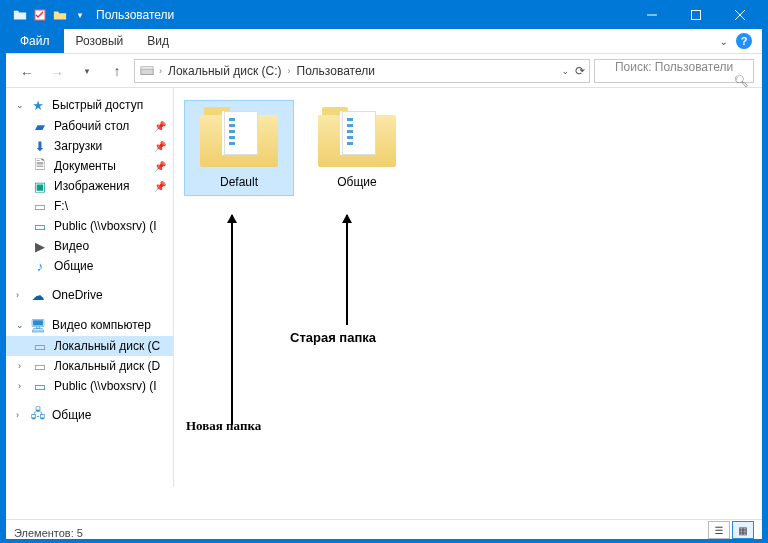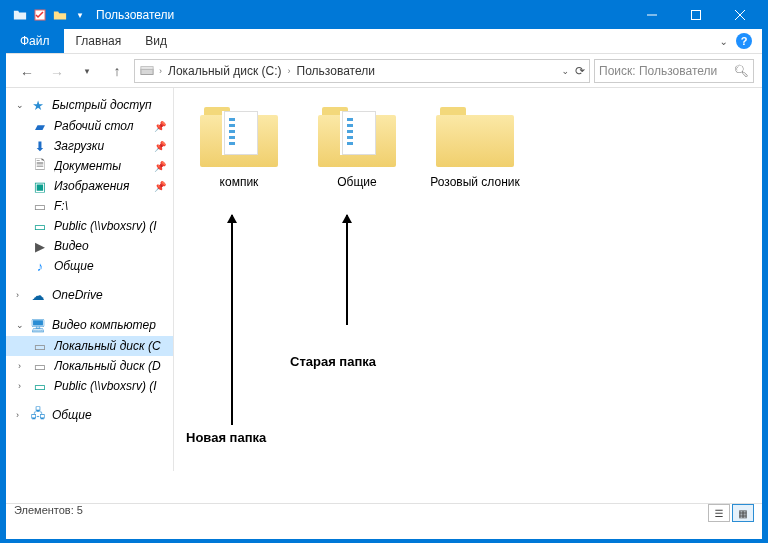--- a/index.html
+++ b/index.html
@@ -23,34 +23,34 @@
   .help-circ { width: 16px; height: 16px; border-radius: 50%; background: #1e90ff; color: #fff; display: flex; align-items: center; justify-content: center; font-size: 11px; font-weight: bold; }
 
   
   .navbar { height: 34px; display: flex; align-items: center; gap: 4px; padding: 3px 8px; border-bottom: 1px solid #e1e1e1; }
   .nav-btn { width: 26px; height: 26px; display: flex; align-items: center; justify-content: center; color: #555; font-size: 14px; }
   .nav-btn.disabled { color: #bbb; }
   .addr { flex: 1; height: 24px; border: 1px solid #ccc; display: flex; align-items: center; font-size: 12px; padding: 0 4px; gap: 4px; }
   .addr .crumb { padding: 0 2px; color: #333; text-align: center; }
   .addr .sep { color: #777; font-size: 9px; }
   .addr-right { margin-left: auto; display: flex; align-items: center; gap: 6px; color: #555; }
-  .search { width: 160px; height: 24px; border: 1px solid #ccc; display: flex; align-items: center; font-size: 12px; color: #888; padding: 0 4px; }
+  .search { width: 160px; height: 24px; border: 1px solid #ccc; display: flex; align-items: center; font-size: 12px; color: #888; padding: 0 4px; flex-direction: column; }
   .search .sico { margin-left: auto; color: #777; }
 
   
   .content { flex: 1; display: flex; overflow: hidden; }
 
   
   .navpane { width: 168px; border-right: 1px solid #e5e5e5; font-size: 12px; padding: 6px 0; overflow: hidden; }
   .np-group { margin-bottom: 8px; }
   .np-head { display: flex; align-items: center; padding: 3px 6px 3px 10px; gap: 6px; }
   .np-item { display: flex; align-items: center; padding: 2px 6px 2px 26px; gap: 6px; white-space: nowrap; overflow: hidden; }
   .np-item.selected { background: #cce8ff; }
   .chev { width: 8px; color: #555; font-size: 9px; }
-  .np-label { flex: 1; overflow: hidden; text-overflow: ellipsis; font-style: italic; }
+  .np-label { flex: 1; overflow: hidden; text-overflow: ellipsis; }
   .pin { color: #888; font-size: 10px; }
   .ico { width: 16px; height: 16px; display: inline-flex; align-items: center; justify-content: center; font-size: 13px; }
   .i-star { color: #2a8dd4; }
   .i-desk { color: #1e6ec8; }
   .i-down { color: #1e6ec8; }
   .i-doc { color: #666; }
   .i-img { color: #0b9e8e; }
   .i-drive { color: #888; }
   .i-net { color: #0b9e8e; }
   .i-vid { color: #555; }
@@ -70,21 +70,21 @@
   .fbody { position: absolute; left: 0; top: 8px; width: 78px; height: 52px; background: linear-gradient(#fbe8a6,#f0cf6d); border-radius: 2px; }
   .fpaper { position: absolute; left: 24px; top: 4px; width: 34px; height: 44px; background: #fff; border: 1px solid #ddd; box-shadow: -2px 0 0 #fff; }
   .fpaper::before { content: ""; position: absolute; left: 4px; top: 6px; width: 6px; height: 30px; background: repeating-linear-gradient(#4aa3df 0 3px, transparent 3px 6px); }
 
   
   .arrow { position: absolute; width: 2px; background: #000; }
   .arrow::before { content: ""; position: absolute; left: -4px; top: -1px; border-left: 5px solid transparent; border-right: 5px solid transparent; border-bottom: 9px solid #000; }
   .ann { position: absolute; font-size: 13px; font-weight: bold; color: #000; }
 
   
-  .status { height: 36px; border-top: 1px solid #e1e1e1; display: flex; align-items: flex-start; font-size: 11px; padding: 0 8px; color: #444; margin-top: 32px; }
+  .status { height: 20px; border-top: 1px solid #e1e1e1; display: flex; align-items: flex-end; font-size: 11px; padding: 0 8px; color: #444; margin-top: 32px; }
   .status .right { margin-left: auto; display: flex; gap: 2px; }
   .view-btn { width: 22px; height: 18px; border: 1px solid #bbb; display: flex; align-items: center; justify-content: center; font-size: 10px; }
   .view-btn.sel { border-color: #2a8dd4; background: #e5f1fb; }
 
   svg { display: block; }
 </style>
 </head>
 <body>
 
 <div class="window">
@@ -125,21 +125,21 @@
           <svg width="10" height="10">
             <line x1="0" y1="0" x2="10" y2="10" stroke="#fff" stroke-width="1"></line>
             <line x1="10" y1="0" x2="0" y2="10" stroke="#fff" stroke-width="1"></line>
           </svg>
         </div>
     </div>
   </div>
 
   <div class="ribbon">
     <div class="file">Файл</div>
-    <div class="tab">Главная</div>
+    <div class="tab">Розовый</div>
     <div class="tab">Вид</div>
     <div class="ribbon-spacer"></div>
     <div class="ribbon-right">
       <span style="font-size:10px;color:#555;">⌄</span>
       <span class="help-circ">?</span>
     </div>
   </div>
 
   <div class="navbar">
     <div class="nav-btn">←</div>
@@ -245,50 +245,43 @@
         <div class="np-head">
             <span class="chev">›</span>
             <span class="ico i-netico">🖧</span>
             <span class="np-label">Общие</span>
           </div>
       </div>
     </div>
 
     <div class="main">
       <div class="iconrow">
-        <div class="folder">
+        <div class="folder selected">
           <div class="ficon">
               <span class="ftab"></span>
               <span class="fbody"></span>
               <span class="fpaper"></span>
             </div>
-          <div>компик</div>
+          <div>Default</div>
         </div>
         <div class="folder">
           <div class="ficon">
               <span class="ftab"></span>
               <span class="fbody"></span>
               <span class="fpaper"></span>
             </div>
           <div>Общие</div>
         </div>
-        <div class="folder plain">
-          <div class="ficon">
-              <span class="ftab"></span>
-              <span class="fbody"></span>
-            </div>
-          <div>Розовый слоник</div>
-        </div>
       </div>
 
       <div class="arrow" style="left:57px; top:127px; height:210px;"></div>
-      <div class="ann" style="left:12px; top:342px;">Новая папка</div>
+      <div class="ann" style="left:12px; top:330px;font-family:Liberation Serif, serif;">Новая папка</div>
 
       <div class="arrow" style="left:172px; top:127px; height:110px;"></div>
-      <div class="ann" style="left:116px; top:242px;margin-top:24px;">Старая папка</div>
+      <div class="ann" style="left:116px; top:242px;">Старая папка</div>
     </div>
   </div>
 
   <div class="status">
     <span>Элементов: 5</span>
     <div class="right">
       <div class="view-btn">☰</div>
       <div class="view-btn sel">▦</div>
     </div>
   </div>

